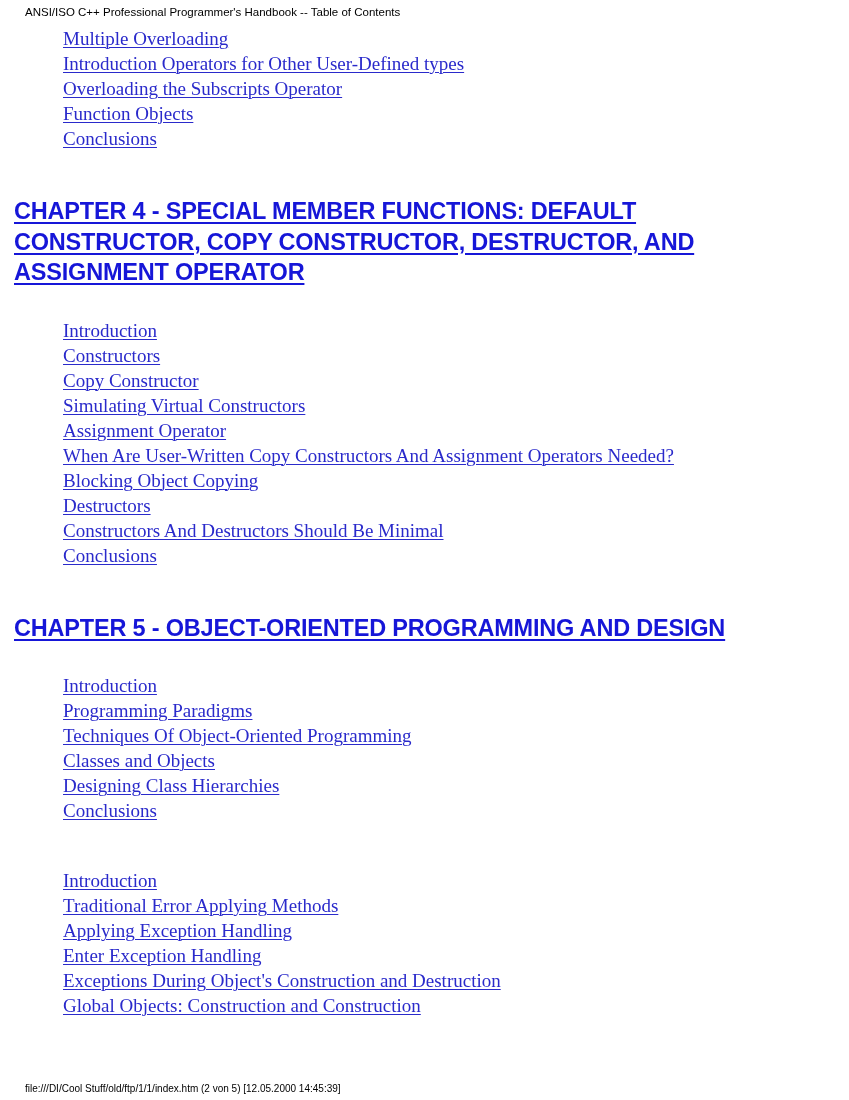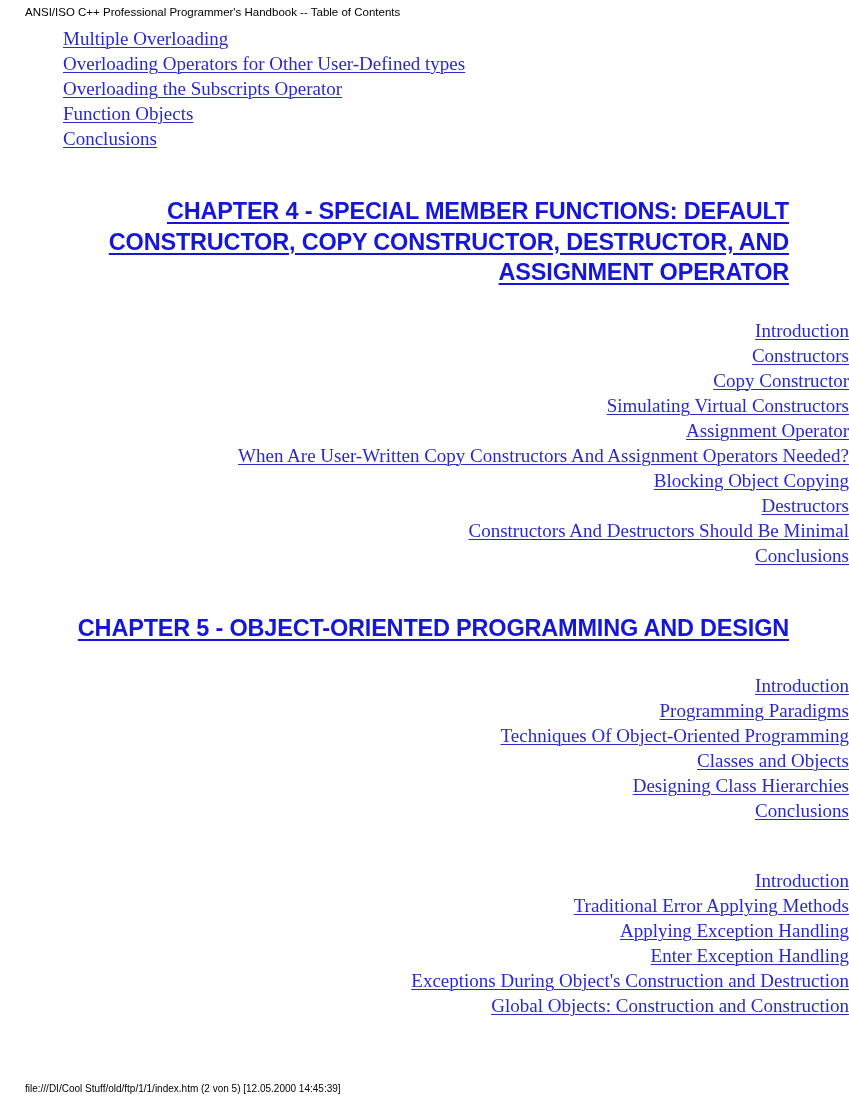--- a/index.html
+++ b/index.html
@@ -62,21 +62,20 @@
     -webkit-text-decoration-color: #1616D8;
     text-decoration-color: #1616D8;
     box-decoration-break: clone;
     -webkit-box-decoration-break: clone;
   }
 
   
   .section-heading-wrap {
     margin-top: 45px;
     margin-bottom: 0;
-    text-align: right;
   }
 
   
   .toc-list {
     list-style: none;
     margin: 0;
     padding: 0;
     padding-left: 63px;
   }
   .toc-list.after-heading { margin-top: 30px; }
@@ -115,21 +114,21 @@
 <body>
 
 <div class="page">
 
   <div class="print-header">ANSI/ISO C++ Professional Programmer's Handbook -- Table of Contents</div>
 
   <div class="content">
 
     <ul class="toc-list top" id="list-continued">
         <li class="toc-item"><span class="toc-link">Multiple Overloading</span></li>
-        <li class="toc-item"><span class="toc-link">Overloading Operators for Other User-Defined types</span></li>
+        <li class="toc-item"><span class="toc-link">Introduction Operators for Other User-Defined types</span></li>
         <li class="toc-item"><span class="toc-link">Overloading the Subscripts Operator</span></li>
         <li class="toc-item"><span class="toc-link">Function Objects</span></li>
         <li class="toc-item"><span class="toc-link">Conclusions</span></li>
       </ul>
 
     <div id="chapter-sections">
         <div class="section-heading-wrap">
           <h2 class="chapter-heading"><span class="htext">CHAPTER 4 - SPECIAL MEMBER FUNCTIONS: DEFAULT CONSTRUCTOR, COPY CONSTRUCTOR, DESTRUCTOR, AND ASSIGNMENT OPERATOR</span></h2>
           <ul class="toc-list after-heading">
             <li class="toc-item"><span class="toc-link">Introduction</span></li>

